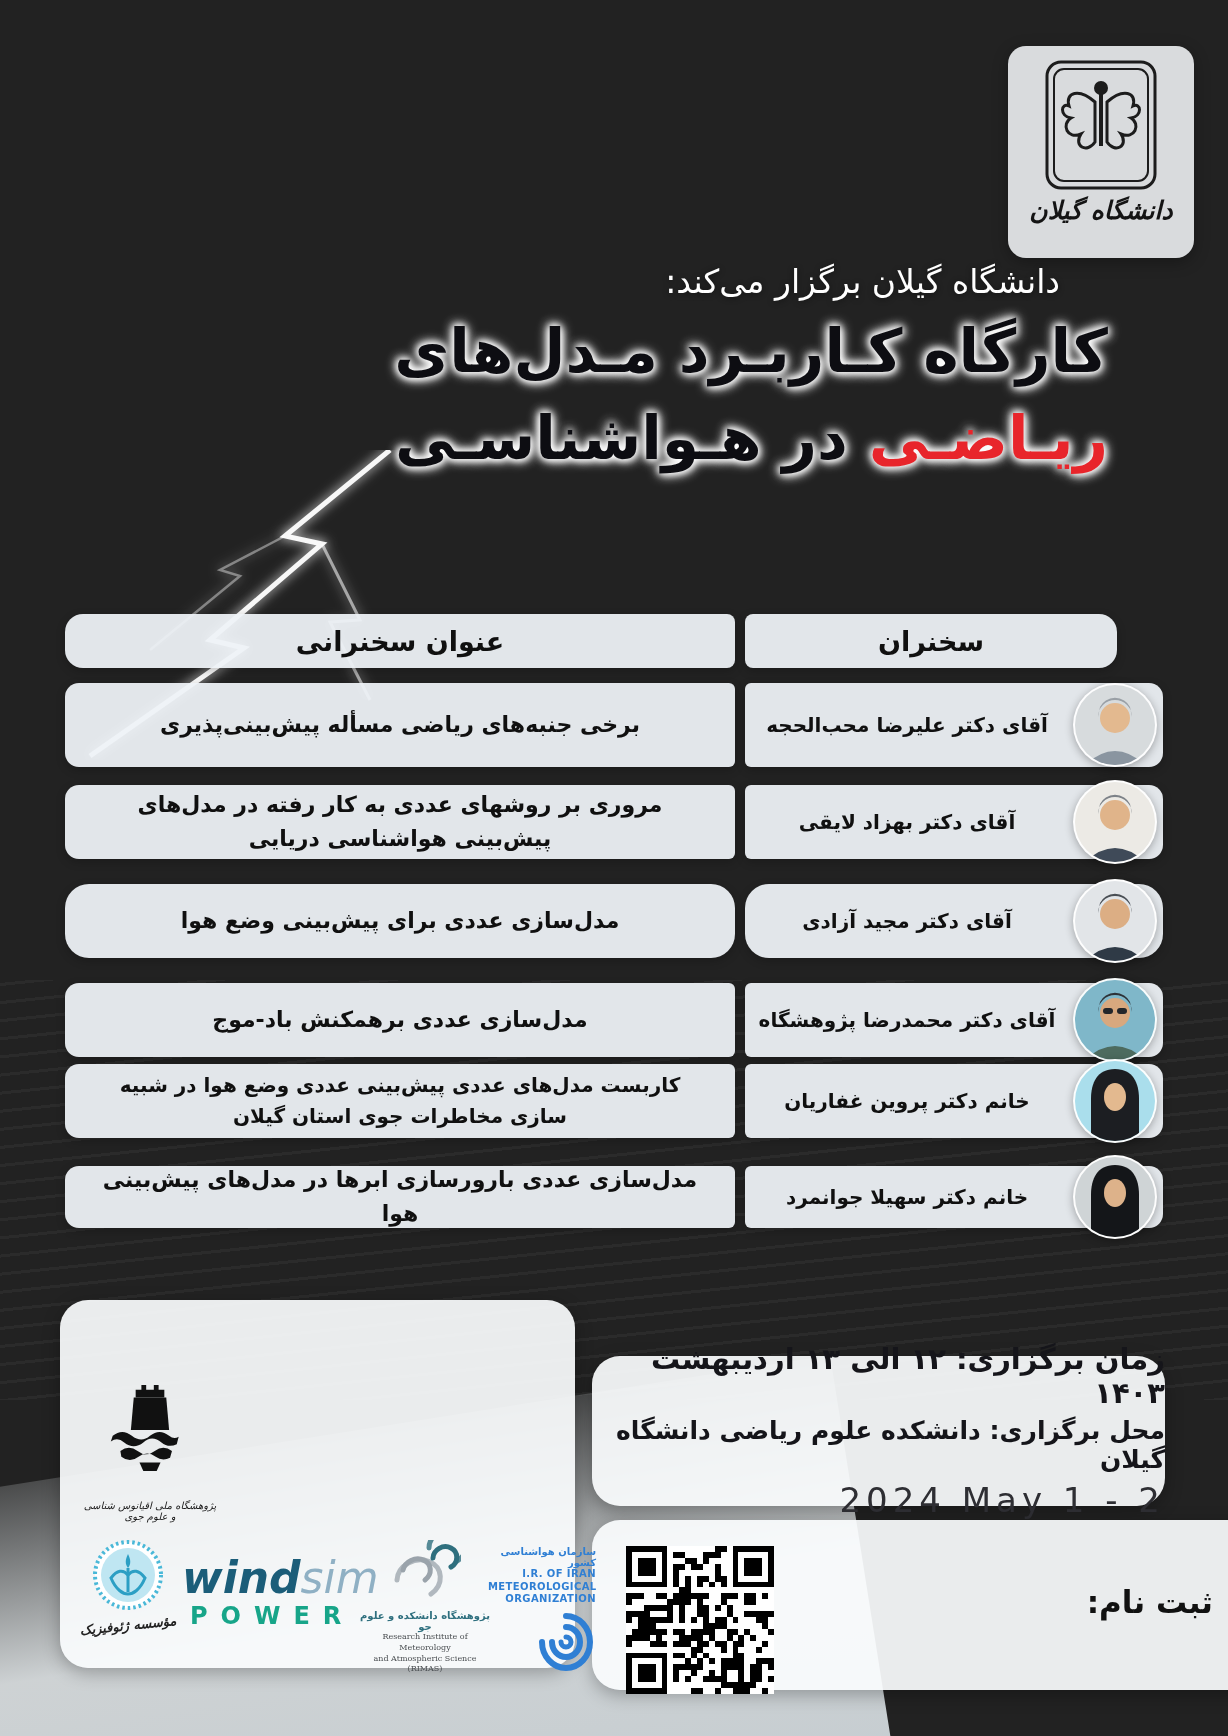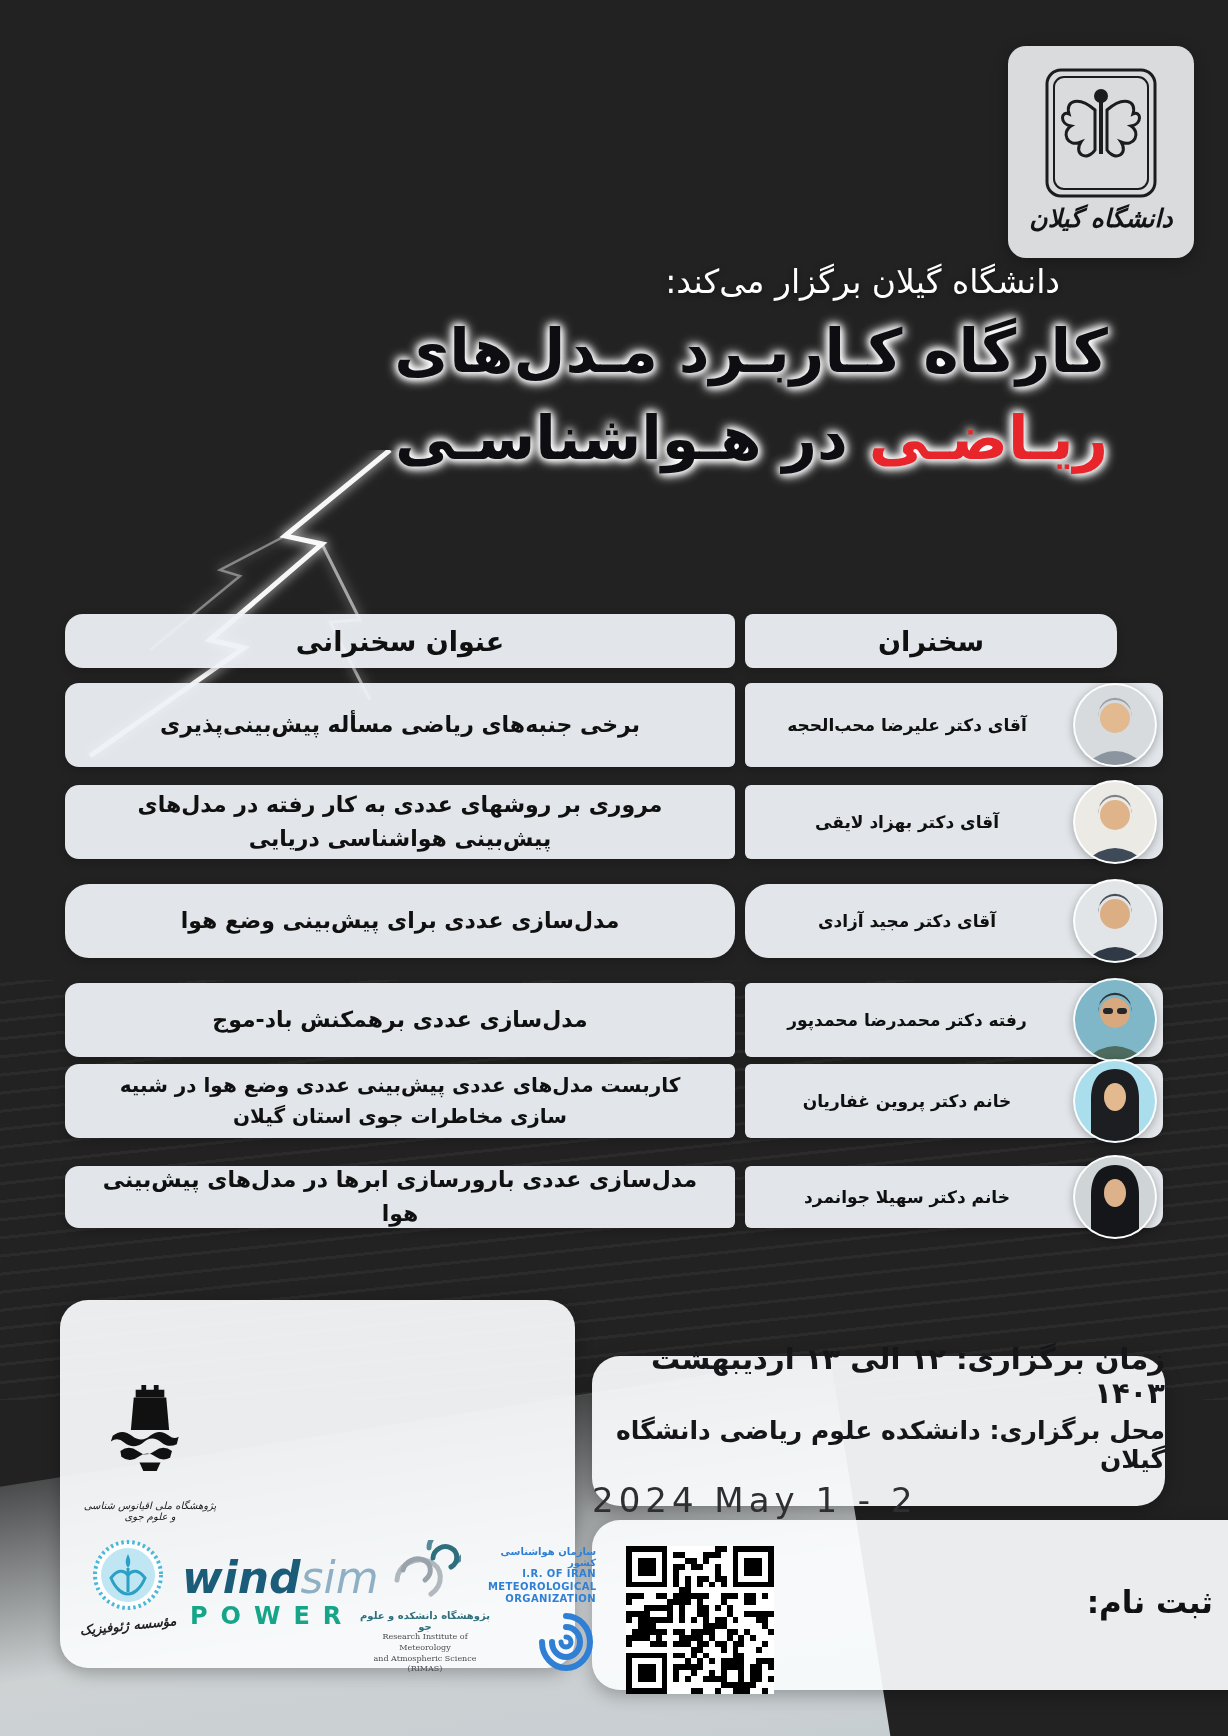--- a/index.html
+++ b/index.html
@@ -23,50 +23,50 @@
     opacity:.6;pointer-events:none;}
   .foam{position:absolute;left:-120px;top:1430px;width:1000px;height:560px;
     background:linear-gradient(180deg, rgba(236,241,243,.2), rgba(236,241,243,.85) 35%, rgba(210,220,226,.9));
     transform:rotate(-9deg);}
   .lightning{position:absolute;left:30px;top:450px;}
 
   
   .uni-box{position:absolute;left:1008px;top:46px;width:186px;height:212px;
     background:rgba(243,245,247,.88);border-radius:18px;
     box-shadow:0 4px 16px rgba(0,0,0,.3);
-    display:flex;flex-direction:column;align-items:center;justify-content:flex-start;padding-top:20px;box-sizing:border-box;}
+    display:flex;flex-direction:column;align-items:center;justify-content:flex-start;padding-top:12px;box-sizing:border-box;}
   .uni-name{font-size:25px;font-weight:bold;font-style:italic;color:#141414;margin-top:4px;}
 
   
   .subtitle{position:absolute;right:168px;top:262px;color:#fff;font-size:33px;direction:rtl;
     text-shadow:0 1px 6px rgba(0,0,0,.45);}
   .title{position:absolute;right:120px;top:308px;direction:rtl;text-align:right;line-height:1.45;
     font-weight:900;font-size:60px;color:#0d0d12;
     text-shadow:0 0 6px rgba(255,255,255,.95),0 0 14px rgba(255,255,255,.85),
       2px 2px 10px rgba(255,255,255,.9),-2px -2px 10px rgba(255,255,255,.9);}
   .title .red{color:#e8252b;}
 
   
   .cell{position:absolute;background:rgba(238,242,246,.94);display:flex;align-items:center;justify-content:center;
     box-shadow:0 3px 10px rgba(0,0,0,.22);direction:rtl;text-align:center;color:#101010;}
   .hdr-title{left:65px;top:614px;width:670px;height:54px;border-radius:18px 8px 8px 18px;font-size:27px;font-weight:bold;}
   .hdr-speaker{left:745px;top:614px;width:372px;height:54px;border-radius:8px 18px 18px 8px;font-size:27px;font-weight:bold;}
   .cell-title{left:65px;width:670px;border-radius:14px 6px 6px 14px;font-size:22px;font-weight:bold;padding:0 24px;box-sizing:border-box;line-height:1.55;}
-  .cell-speaker{left:745px;width:418px;border-radius:6px 14px 14px 6px;font-size:17px;font-weight:bold;padding-left:6px;padding-right:100px;box-sizing:border-box;}
+  .cell-speaker{left:745px;width:418px;border-radius:6px 14px 14px 6px;font-size:20px;font-weight:bold;padding-left:6px;padding-right:100px;box-sizing:border-box;}
   .r1{top:683px;height:84px;} .r2{top:785px;height:74px;} .r3{top:884px;height:74px;border-radius:24px;}
   .r4{top:983px;height:74px;} .r5{top:1064px;height:74px;} .r6{top:1166px;height:62px;}
   .r5.cell-title{font-size:20px;}
   .avatar{position:absolute;right:6px;top:50%;transform:translateY(-50%);width:80px;height:80px;border-radius:50%;
     border:2px solid rgba(255,255,255,.95);overflow:hidden;box-shadow:0 2px 8px rgba(0,0,0,.3);}
   .avatar svg{display:block;width:100%;height:100%;}
 
   
   .box{position:absolute;background:rgba(250,252,253,.93);border-radius:28px;box-shadow:0 5px 18px rgba(0,0,0,.28);}
   .sponsors-box{left:60px;top:1300px;width:515px;height:368px;}
-  .date-box{left:592px;top:1356px;width:573px;height:150px;display:flex;flex-direction:column;align-items:flex-start;justify-content:center;gap:6px;}
+  .date-box{left:592px;top:1356px;width:573px;height:150px;display:flex;flex-direction:column;align-items:flex-end;justify-content:center;gap:6px;}
   .reg-box{left:592px;top:1520px;width:677px;height:170px;}
   .date-fa{direction:rtl;font-size:29px;font-weight:bold;color:#15151a;}
   .venue-fa{direction:rtl;font-size:25px;font-weight:bold;color:#15151a;}
   .date-en{font-size:34px;color:#2e2e33;letter-spacing:5px;font-family:"DejaVu Sans",sans-serif;}
   .reg-label{position:absolute;right:56px;top:64px;direction:rtl;font-size:31px;font-weight:bold;color:#111;}
   .qr{position:absolute;left:34px;top:26px;width:148px;height:148px;background:#fff;}
 
   
   .cluster{position:absolute;text-align:center;}
   .ship-cluster{left:20px;top:84px;width:140px;}
@@ -160,21 +160,21 @@
       <svg viewBox="0 0 80 80">
           <path d="M23,32 a17,17 0 0 1 34,0 l-2,-10 a16,14 0 0 0 -30,0 z" fill="#4a4f55"></path>
           <circle cx="40" cy="33" r="15" fill="#dcae84"></circle>
           <path d="M8,82 Q40,50 72,82 Z" fill="#2f3a46"></path>
         </svg>
     </span>
   </div>
 
   <div class="cell cell-title r4">مدل‌سازی عددی برهمکنش باد-موج</div>
   <div class="cell cell-speaker r4">
-    <span>رفته دکتر محمدرضا محمدپور</span>
+    <span>آقای دکتر محمدرضا پژوهشگاه</span>
     <span class="avatar" style="background: rgb(127, 183, 201);">
       <svg viewBox="0 0 80 80">
           <path d="M23,32 a17,17 0 0 1 34,0 l-2,-10 a16,14 0 0 0 -30,0 z" fill="#2e3338"></path>
           <circle cx="40" cy="33" r="15" fill="#d8a87e"></circle>
           <rect x="28" y="28" width="10" height="6" rx="3" fill="#23262a"></rect>
           <rect x="42" y="28" width="10" height="6" rx="3" fill="#23262a"></rect>
           <path d="M8,82 Q40,50 72,82 Z" fill="#4d6b5f"></path>
         </svg>
     </span>
   </div>

